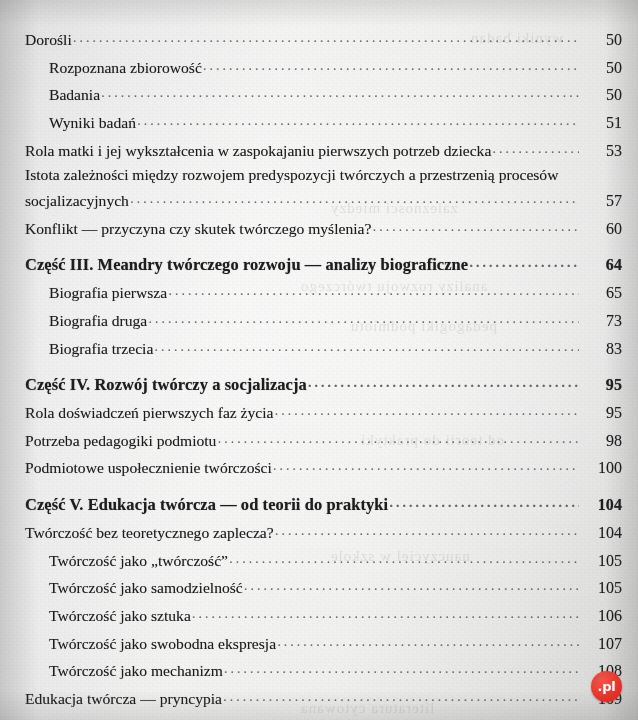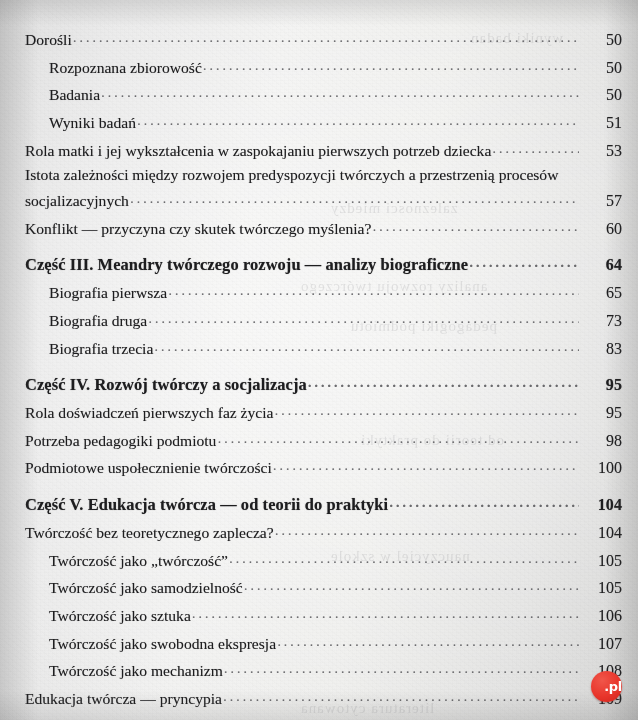--- a/index.html
+++ b/index.html
@@ -153,21 +153,21 @@
     position: relative;
     margin-left: -9px;
     margin-bottom: 12px;
     width: 31px;
     height: 31px;
     border-radius: 50%;
     background: radial-gradient(circle at 36% 30%, #f0564a 0%, #e8352b 55%, #cf231b 100%);
     box-shadow: 0 1px 2px rgba(90,30,25,0.4);
     display: flex;
     align-items: center;
-    justify-content: flex-end;
+    justify-content: center;
   }
   #watermark .wm-badge span {
     font-family: "DejaVu Sans", sans-serif;
     font-weight: bold;
     font-size: 13px;
     color: #ffffff;
     letter-spacing: -0.3px;
   }
 </style>
 </head>

